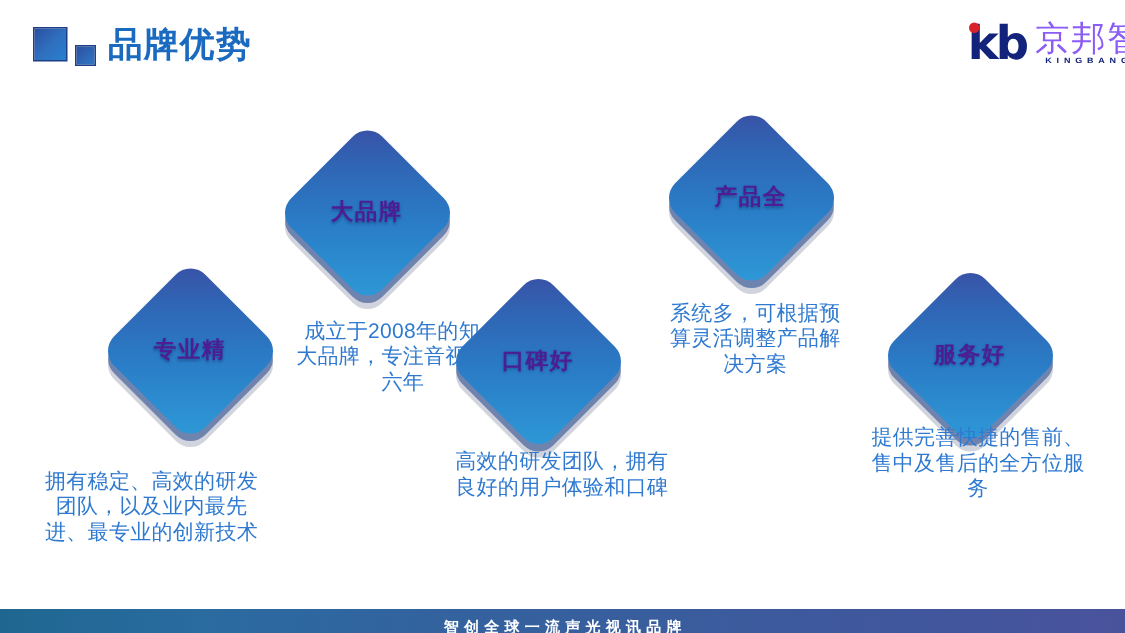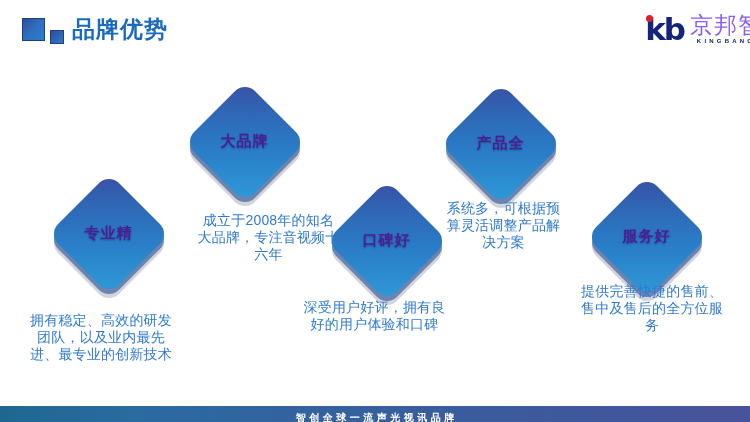--- a/index.html
+++ b/index.html
@@ -180,42 +180,42 @@
     <div class="logo">
       <div class="logo-mark">kb<span class="logo-dot"></span></div>
       <div class="logo-cn">
         <div class="logo-cn-main">京邦智</div>
         <div class="logo-cn-sub">KINGBANG</div>
       </div>
     </div>
   </div>
 
   <div id="diamond-layer">
-      <div class="dia-wrap" style="left: 48px; top: 173px; width: 121px; height: 121px;">
+      <div class="dia-wrap" style="left: 66px; top: 173px; width: 121px; height: 121px;">
         <div class="dia-shadow-1" style="left: 17.5px; top: 26.5px;"></div>
         <div class="dia-shadow-2" style="left: 17.5px; top: 22.5px;"></div>
         <div class="dia" style="left: 17.5px; top: 17.5px;"></div>
         <div class="dia-label">专业精</div>
       </div>
       <div class="dia-desc" style="left: 26px; top: 285px; width: 150px; margin-top: 27px;">拥有稳定、高效的研发团队，以及业内最先进、最专业的创新技术</div>
       <div class="dia-wrap" style="left: 184px; top: 81px; width: 121px; height: 121px;">
         <div class="dia-shadow-1" style="left: 17.5px; top: 26.5px;"></div>
         <div class="dia-shadow-2" style="left: 17.5px; top: 22.5px;"></div>
         <div class="dia" style="left: 17.5px; top: 17.5px;"></div>
         <div class="dia-label">大品牌</div>
       </div>
       <div class="dia-desc" style="left: 172px; top: 212px; width: 145px; margin-left: 24px;">成立于2008年的知名大品牌，专注音视频十六年</div>
-      <div class="dia-wrap" style="left: 326px; top: 180px; width: 121px; height: 121px;">
+      <div class="dia-wrap" style="left: 298px; top: 180px; width: 121px; height: 121px;">
         <div class="dia-shadow-1" style="left: 17.5px; top: 26.5px;"></div>
         <div class="dia-shadow-2" style="left: 17.5px; top: 22.5px;"></div>
         <div class="dia" style="left: 17.5px; top: 17.5px;"></div>
         <div class="dia-label">口碑好</div>
       </div>
-      <div class="dia-desc" style="left: 302px; top: 299px; width: 145px;">深受用户好评，拥有良好的用户体验和口碑</div>
-      <div class="dia-wrap" style="left: 440px; top: 83px; width: 121px; height: 121px;">
+      <div class="dia-desc" style="left: 302px; top: 299px; width: 145px;">高效的研发团队，拥有良好的用户体验和口碑</div>
+      <div class="dia-wrap" style="left: 440px; top: 71px; width: 121px; height: 121px;">
         <div class="dia-shadow-1" style="left: 17.5px; top: 26.5px;"></div>
         <div class="dia-shadow-2" style="left: 17.5px; top: 22.5px;"></div>
         <div class="dia" style="left: 17.5px; top: 17.5px;"></div>
         <div class="dia-label">产品全</div>
       </div>
       <div class="dia-desc" style="left: 441px; top: 200px; width: 125px;">系统多，可根据预算灵活调整产品解决方案</div>
       <div class="dia-wrap" style="left: 586px; top: 176px; width: 121px; height: 121px;">
         <div class="dia-shadow-1" style="left: 17.5px; top: 26.5px;"></div>
         <div class="dia-shadow-2" style="left: 17.5px; top: 22.5px;"></div>
         <div class="dia" style="left: 17.5px; top: 17.5px;"></div>

